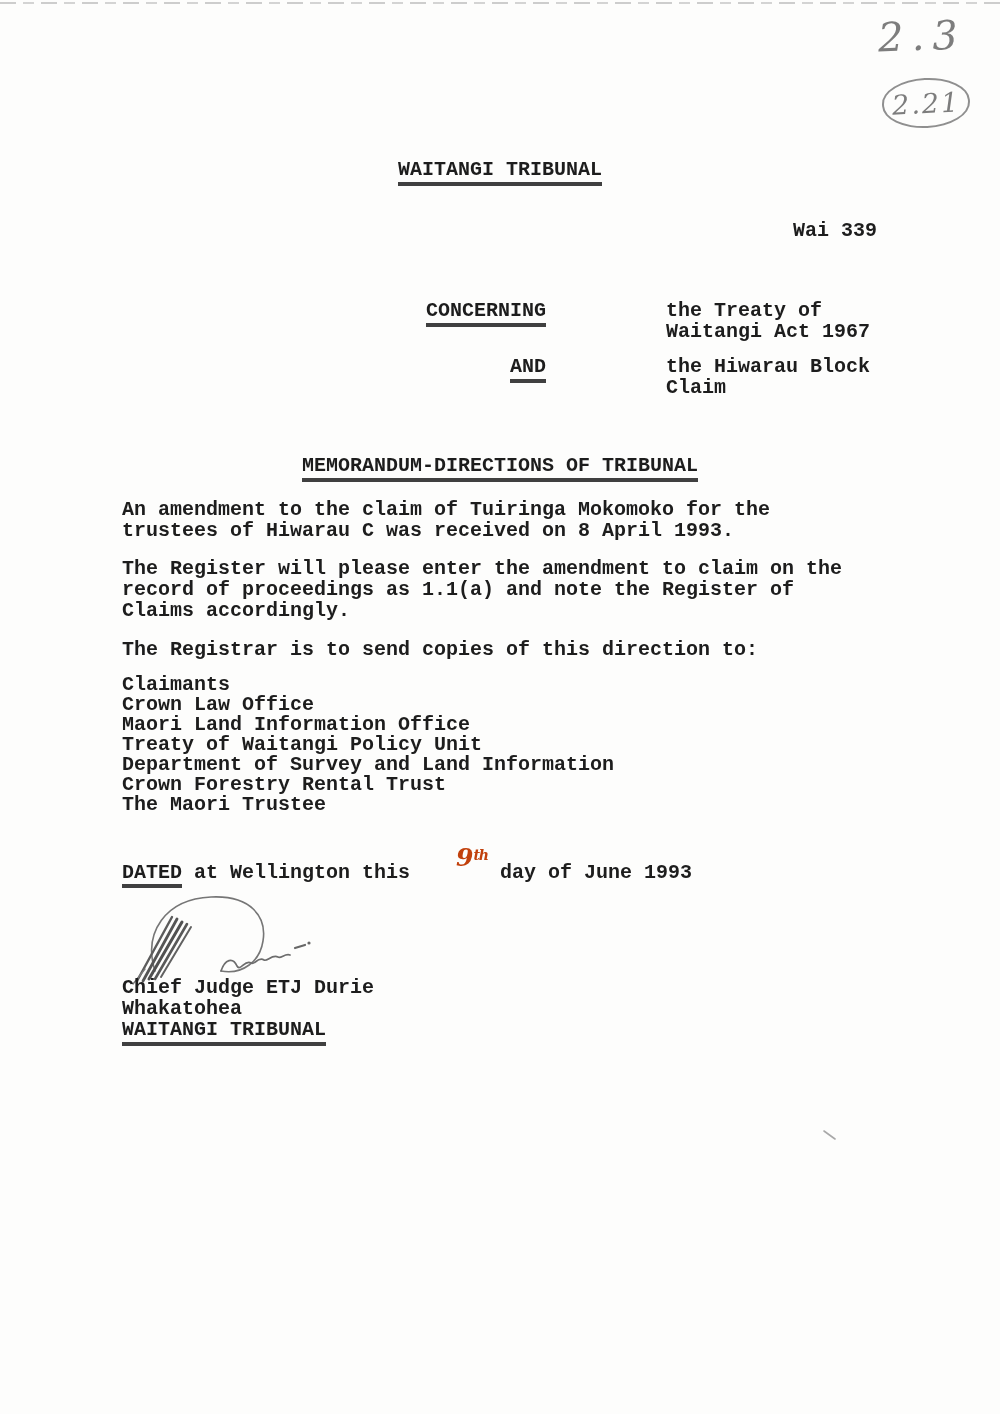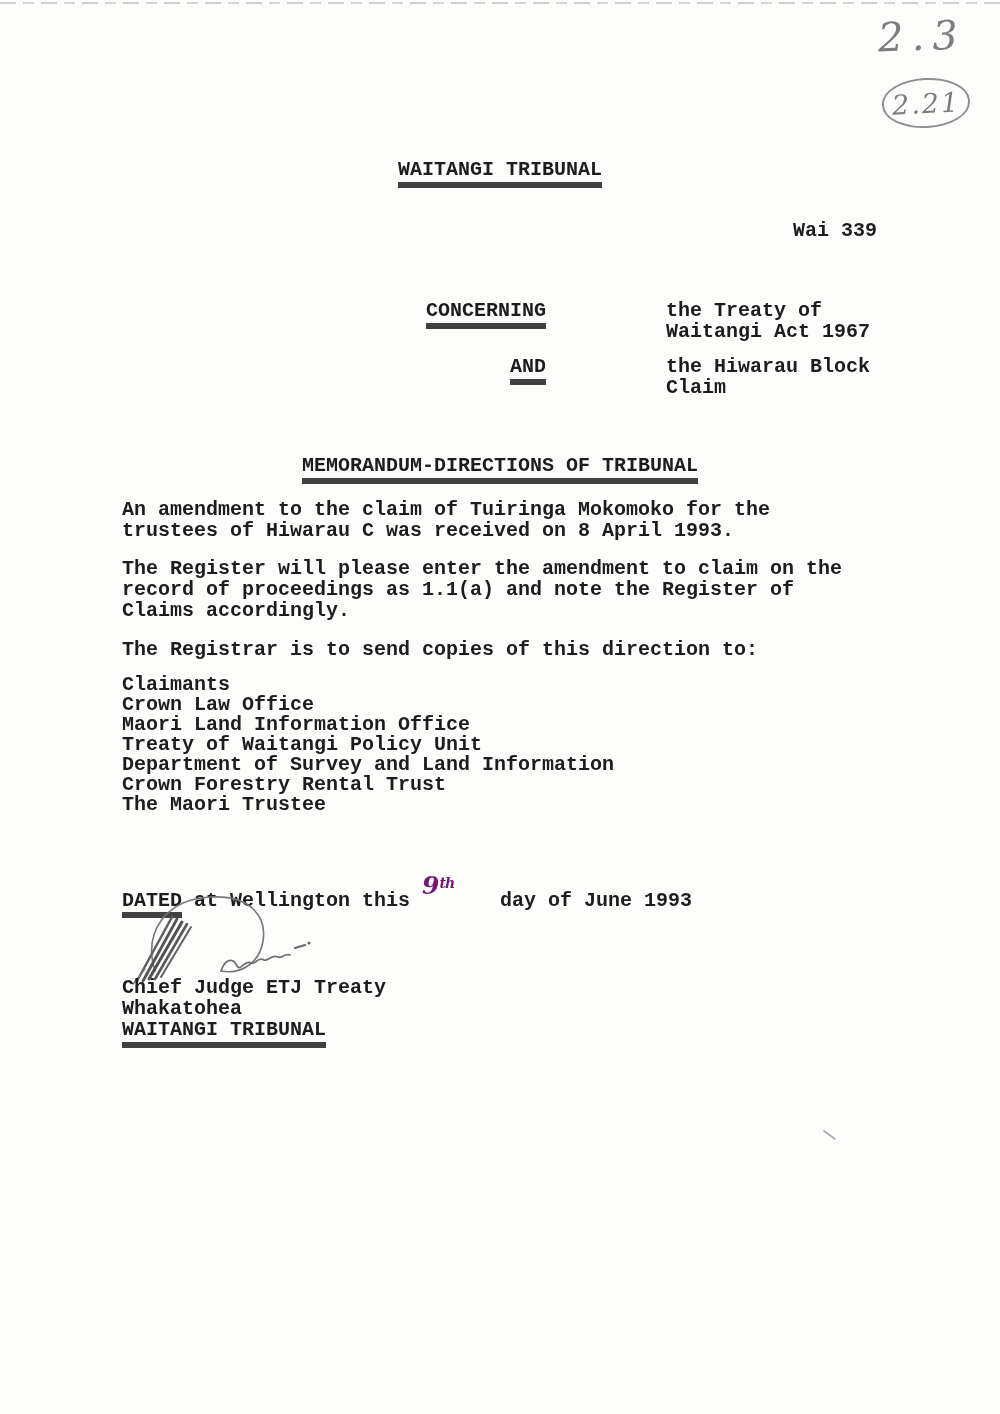--- a/index.html
+++ b/index.html
@@ -10,21 +10,21 @@
     background:#fdfdfc;
     overflow:hidden;
     font-family:"Liberation Mono","DejaVu Sans Mono",monospace;
     font-weight:700;
     color:#1d1d1d;
     font-size:20px;
     line-height:21px;
   }
   .abs{position:absolute;}
   .ws{white-space:pre-line;}
-  .u{border-bottom:6px solid #404040;padding-bottom:1px;}
+  .u{border-bottom:4px solid #404040;padding-bottom:1px;}
   .center{left:0;width:1000px;text-align:center;}
   .scan-edge{
     position:absolute;top:2px;left:0;width:100%;height:2px;
     background:repeating-linear-gradient(90deg,#bdbdbd 0 16px,transparent 16px 23px,#c6c6c6 23px 34px,transparent 34px 41px);
     opacity:.75;
   }
   .pencil{
     font-family:"DejaVu Serif","Liberation Serif",serif;
     font-style:italic;
     color:#7d7d7d;
@@ -33,23 +33,23 @@
   .hand-23{top:26px;left:878px;font-size:40px;letter-spacing:8px;transform:rotate(-2deg);}
   .hand-circle{
     top:78px;left:882px;width:84px;height:46px;
     border:2px solid #8f8f8f;border-radius:50% / 48%;
     display:flex;align-items:center;justify-content:center;
     font-size:27px;letter-spacing:2px;transform:rotate(-3deg);
   }
   .dated-row{display:flex;align-items:baseline;}
   .dated-row span{white-space:pre;}
   .hand-day{
-    position:relative;top:-12px;width:66px;text-align:left;
+    position:relative;top:-12px;width:66px;text-align:right;
     font-family:"DejaVu Serif","Liberation Serif",serif;
-    font-style:italic;font-weight:700;color:#701a75;font-size:25px;line-height:20px;margin-top:28px;
+    font-style:italic;font-weight:700;color:#c2410c;font-size:25px;line-height:20px;
   }
   .hand-day sup{font-size:14px;vertical-align:6px;letter-spacing:-1px;}
   .recipient{height:20px;line-height:20px;}
   .speck{position:absolute;opacity:.85;}
 </style>
 </head>
 <body>
 
 <div class="page">
 
@@ -116,21 +116,21 @@
         <path d="M40,88 L72,33" stroke-width="2.6" stroke="#585858"></path>
         <path d="M46,86 L76,36" stroke-width="2.0" stroke="#616161"></path>
         <path d="M18,93 L30,78" stroke-width="1.4" stroke="#7a7a7a"></path>
         <path d="M106,80 C110,68 118,66 122,75 C125,81 130,68 136,72 C139,75 143,65 149,69 C152,71 157,63 163,66 C166,68 170,62 175,64" stroke-width="1.7" stroke="#6d6d6d"></path>
         <path d="M180,57 L190,54" stroke-width="2.2" stroke="#676767"></path>
         <circle cx="194" cy="52" r="1.6" fill="#676767" stroke="none"></circle>
       </g>
     </svg>
   </div>
 
-  <div class="abs" style="top:977px;left:122px;">Chief Judge ETJ Treaty</div>
+  <div class="abs" style="top:977px;left:122px;">Chief Judge ETJ Durie</div>
   <div class="abs" style="top:998px;left:122px;">Whakatohea</div>
   <div class="abs" style="top:1019px;left:122px;">
     <span class="u">WAITANGI TRIBUNAL</span>
   </div>
 
   <div class="speck" style="top:1125px;left:822px;">
     <svg width="16" height="12" viewBox="0 0 16 12">
         <path d="M2,2 L13,10" stroke="#9a9a9a" stroke-width="1.6" fill="none" stroke-linecap="round"></path>
       </svg>
   </div>

